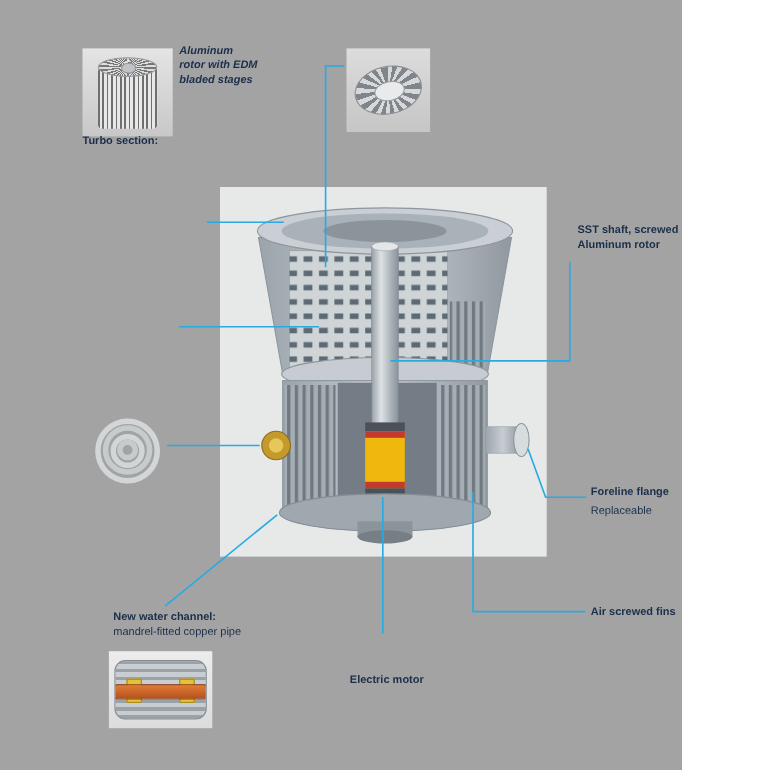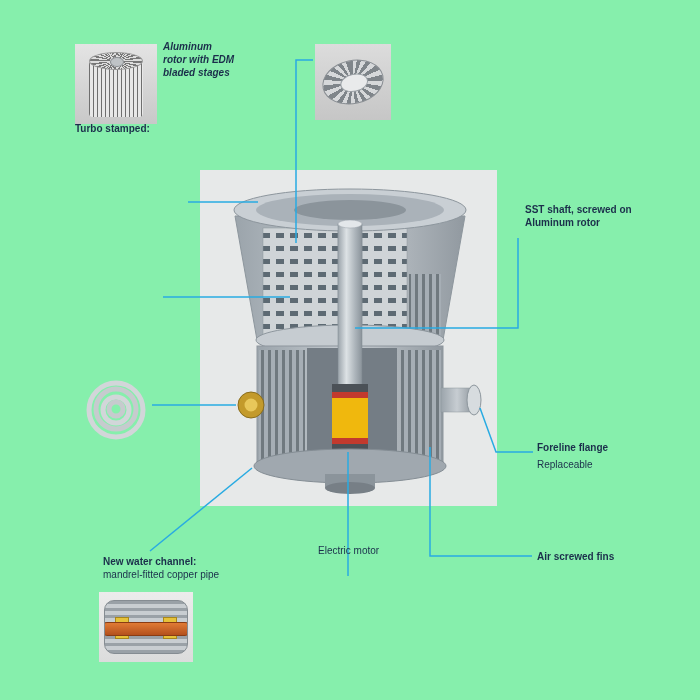--- a/index.html
+++ b/index.html
@@ -1,18 +1,18 @@
 <!DOCTYPE html>
 <html><head>
 <meta charset="utf-8">
 <style>
   html,body { margin:0; padding:0; background:#ffffff; }
   .canvas {
-    position:relative; width:700px; height:700px; overflow:hidden;
-    background:#86efac; color:#1b2f4b;
+    position:relative; width:620px; height:700px; overflow:hidden;
+    background:#a3a3a3; color:#1b2f4b;
     font-family:"Liberation Sans", sans-serif;
   }
   .abs { position:absolute; }
   .caption { font-size:10px; line-height:1.3; }
   .bold { font-weight:bold; }
   .italic { font-style:italic; }
   .panel { background:#e7e9e9; }
   .leader { stroke:#29abe2; stroke-width:1.5; fill:none; }
   .photo { display:flex; align-items:center; justify-content:center; }
 
@@ -154,21 +154,21 @@
   <div class="abs photo rotor-photo" style="left:75px; top:44px; width:82px; height:80px;">
     <div class="rotor-body">
       <div class="rotor-cap"></div>
       <div class="rotor-hub"></div>
     </div>
   </div>
 
   <div class="abs caption italic bold" style="left:163px; top:40px; width:74px;">Aluminum rotor with EDM bladed stages</div>
 
   <div class="abs" style="left:75px; top:122px; width:112px;">
-    <div class="caption bold">Turbo stamped:</div>
+    <div class="caption bold">Turbo section:</div>
   </div>
 
   <div class="abs photo stator-photo" style="left:315px; top:44px; width:76px; height:76px;">
     <div class="stator-disc">
       <div class="stator-hole"></div>
     </div>
   </div>
 
 
 
@@ -181,21 +181,21 @@
 
   <div class="abs" style="left:537px; top:441px; width:110px;">
     <div class="caption bold">Foreline flange</div>
     <div class="caption" style="margin-top:4px;">Replaceable</div>
   </div>
 
   <div class="abs caption bold" style="left:525px; top:203px; width:115px;">SST shaft, screwed on Aluminum rotor</div>
 
   <div class="abs caption bold" style="left:537px; top:550px; width:110px;">Air screwed fins</div>
 
-  <div class="abs caption" style="left:318px; top:544px; width:90px;">Electric motor</div>
+  <div class="abs caption" style="left:318px; top:612px; width:90px;font-weight:bold;">Electric motor</div>
 
   <div class="abs" style="left:103px; top:555px; width:130px;">
     <div class="caption bold">New water channel:</div>
     <div class="caption">mandrel-fitted copper pipe</div>
   </div>
 
   <div class="abs photo water-photo" style="left:99px; top:592px; width:94px; height:70px;">
     <div class="water-block">
       <div class="water-tab" style="left:10px;"></div>
       <div class="water-tab" style="right:10px;"></div>

